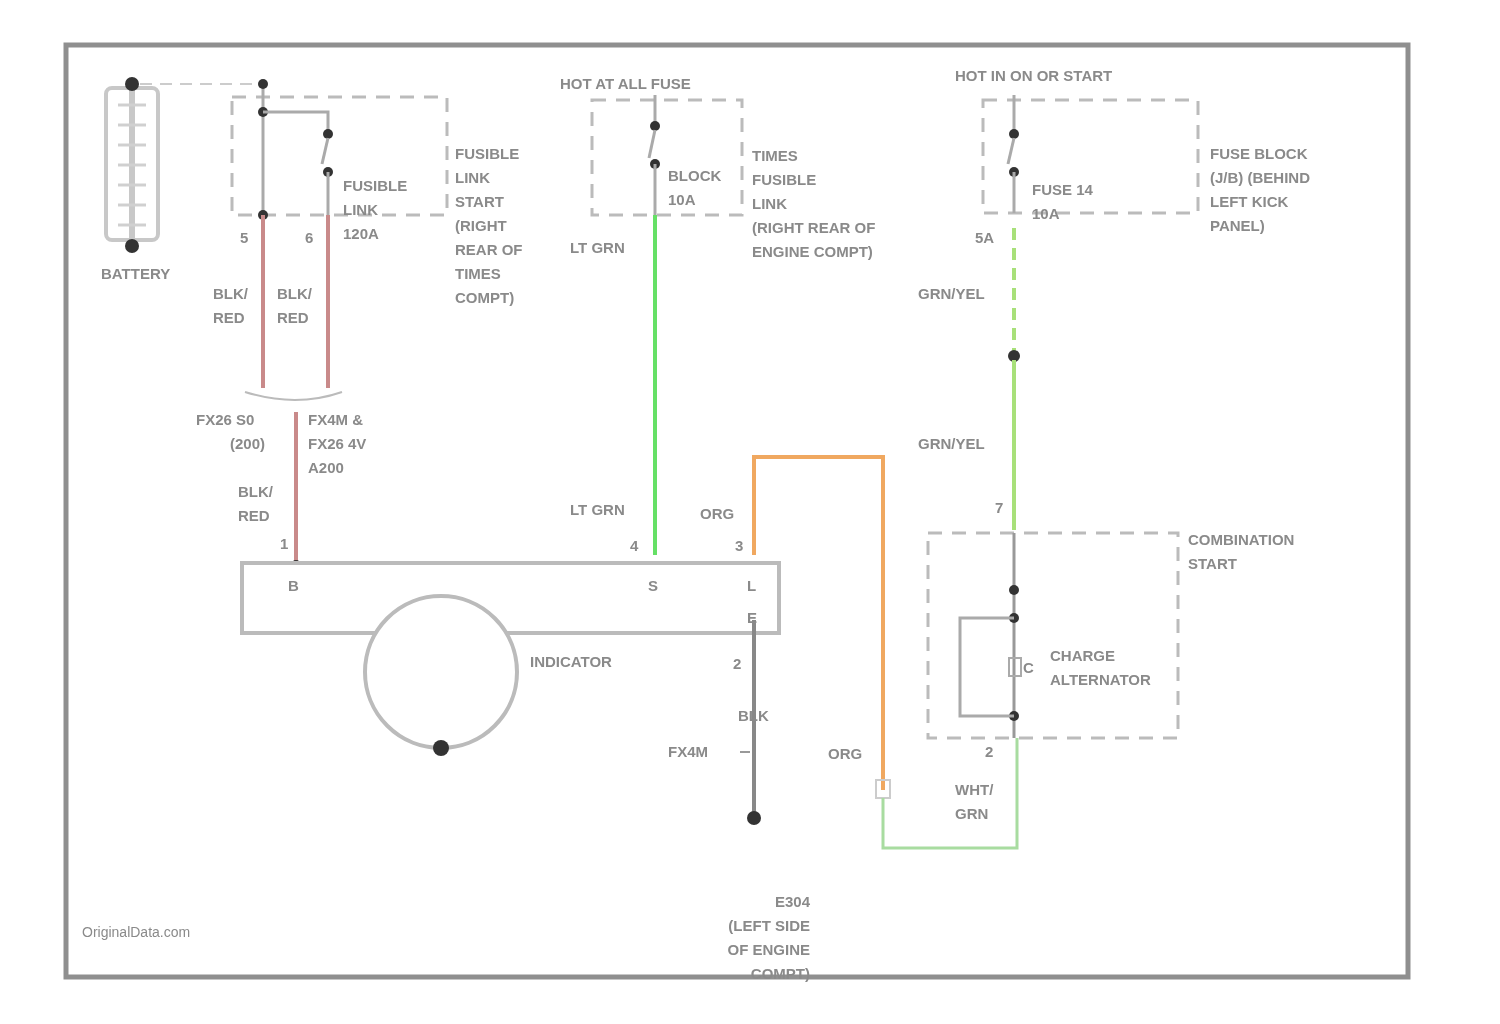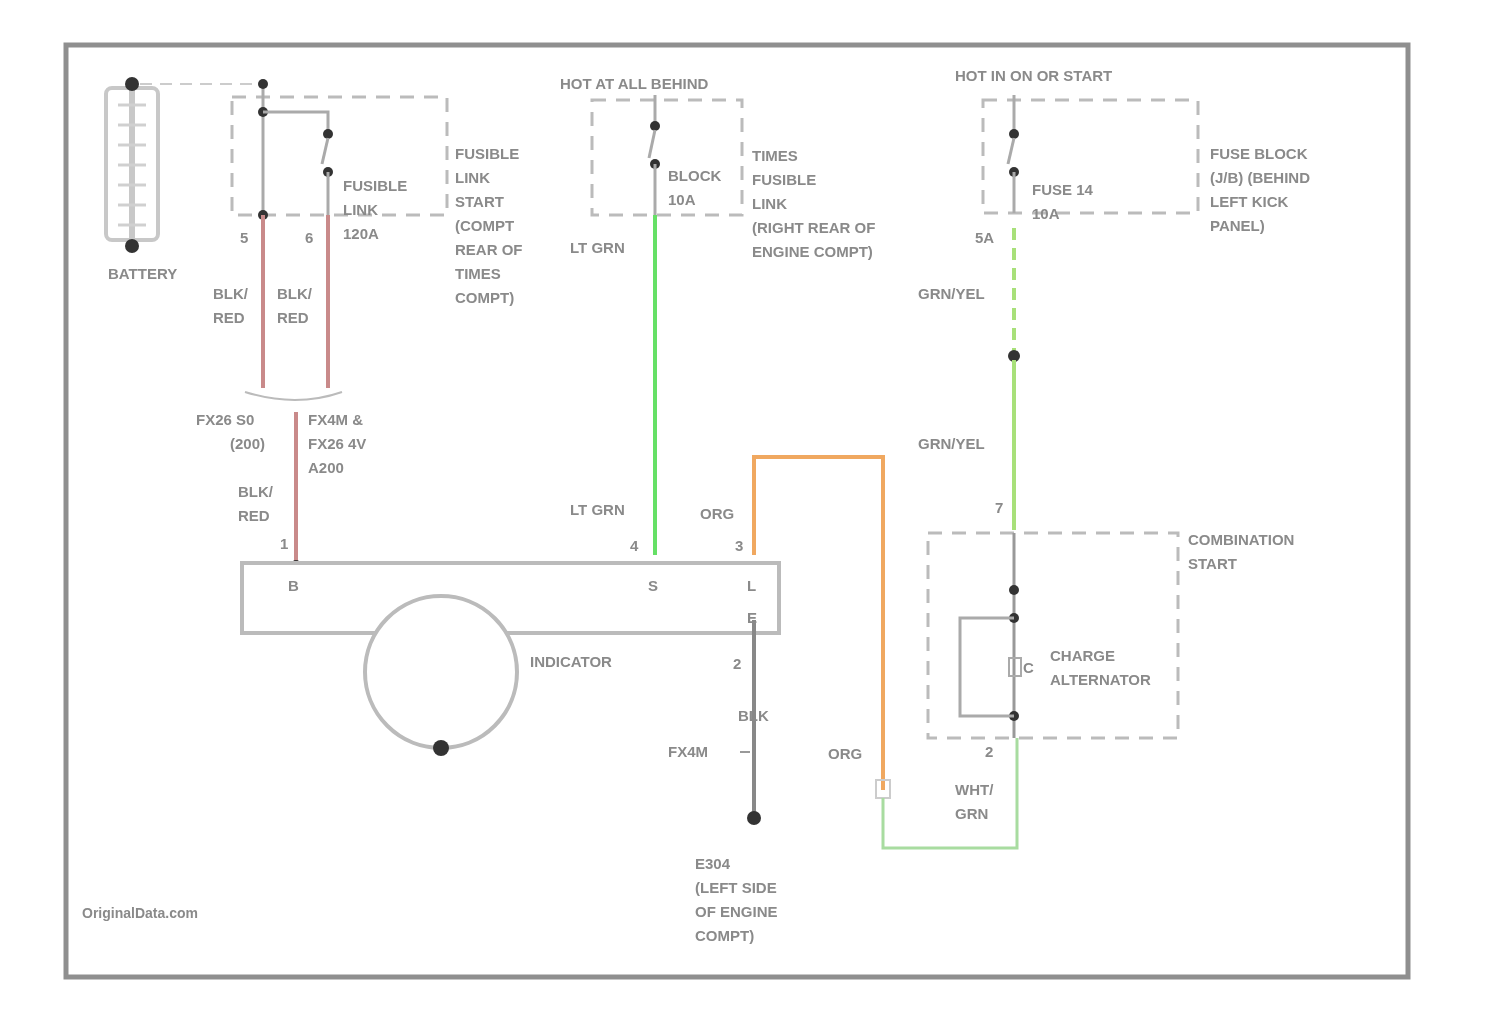--- a/index.html
+++ b/index.html
@@ -79,26 +79,26 @@
 
   <rect x="928" y="533" width="250" height="205" fill="none" stroke="#bbb" stroke-width="3" stroke-dasharray="14,10"></rect>
   <line x1="1014" y1="533" x2="1014" y2="738" stroke="#999" stroke-width="3"></line>
   <circle cx="1014" cy="590" r="5" fill="#333"></circle>
   <circle cx="1014" cy="618" r="5" fill="#333"></circle>
   <circle cx="1014" cy="716" r="5" fill="#333"></circle>
   <polyline points="1014,618 960,618 960,716 1014,716" fill="none" stroke="#aaa" stroke-width="3"></polyline>
   <rect x="1009" y="658" width="12" height="18" fill="none" stroke="#aaa" stroke-width="2"></rect>
 </svg>
 
-<div class="lbl" style="left:108px;top:262px">BATTERY</div>
-<div class="lbl" style="left:560px;top:72px">HOT AT ALL BEHIND</div>
+<div class="lbl" style="left:101px;top:262px">BATTERY</div>
+<div class="lbl" style="left:560px;top:72px">HOT AT ALL FUSE</div>
 <div class="lbl" style="left:955px;top:64px">HOT IN ON OR START</div>
 
 <div class="lbl" style="left:455px;top:94px">
-  <div>FUSIBLE</div><div>LINK</div><div>START</div><div>(COMPT</div><div>REAR OF</div><div>TIMES</div><div>COMPT)</div>
+  <div>FUSIBLE</div><div>LINK</div><div>START</div><div>(RIGHT</div><div>REAR OF</div><div>TIMES</div><div>COMPT)</div>
 </div>
 <div class="lbl" style="left:343px;top:126px">
   <div>FUSIBLE</div><div>LINK</div><div>120A</div>
 </div>
 <div class="lbl" style="left:668px;top:116px">
   <div>BLOCK</div><div style="height:24px"></div><div style="margin-top:-24px">10A</div>
 </div>
 <div class="lbl" style="left:752px;top:96px">
   <div>TIMES</div><div>FUSIBLE</div><div>LINK</div><div>(RIGHT REAR OF</div><div>ENGINE COMPT)</div>
 </div>
@@ -136,16 +136,16 @@
 <div class="lbl" style="left:738px;top:704px">BLK</div>
 <div class="lbl" style="left:955px;top:778px"><div>WHT/</div><div>GRN</div></div>
 
 <div class="lbl" style="left:196px;top:408px"><div>FX26 S0</div><div style="padding-left:34px">(200)</div></div>
 <div class="lbl" style="left:308px;top:408px"><div>FX4M &amp;</div><div>FX26 4V</div><div>A200</div></div>
 
 <div class="lbl" style="left:530px;top:650px">INDICATOR</div>
 <div class="lbl" style="left:1188px;top:528px"><div>COMBINATION</div><div>START</div></div>
 <div class="lbl" style="left:1050px;top:644px"><div>CHARGE</div><div>ALTERNATOR</div></div>
 <div class="lbl" style="left:668px;top:740px">FX4M</div>
-<div class="lbl" style="left:695px;top:804px;text-align:left;width:115px">
+<div class="lbl" style="left:695px;top:842px;text-align:right;width:115px">
   <div>E304</div><div>(LEFT SIDE</div><div>OF ENGINE</div><div>COMPT)</div>
 </div>
-<div class="lbl" style="left:82px;top:901px;font-weight:bold;font-size:14px">OriginalData.com</div>
+<div class="lbl" style="left:82px;top:920px;font-weight:normal;font-size:14px">OriginalData.com</div>
 
 </body></html>

